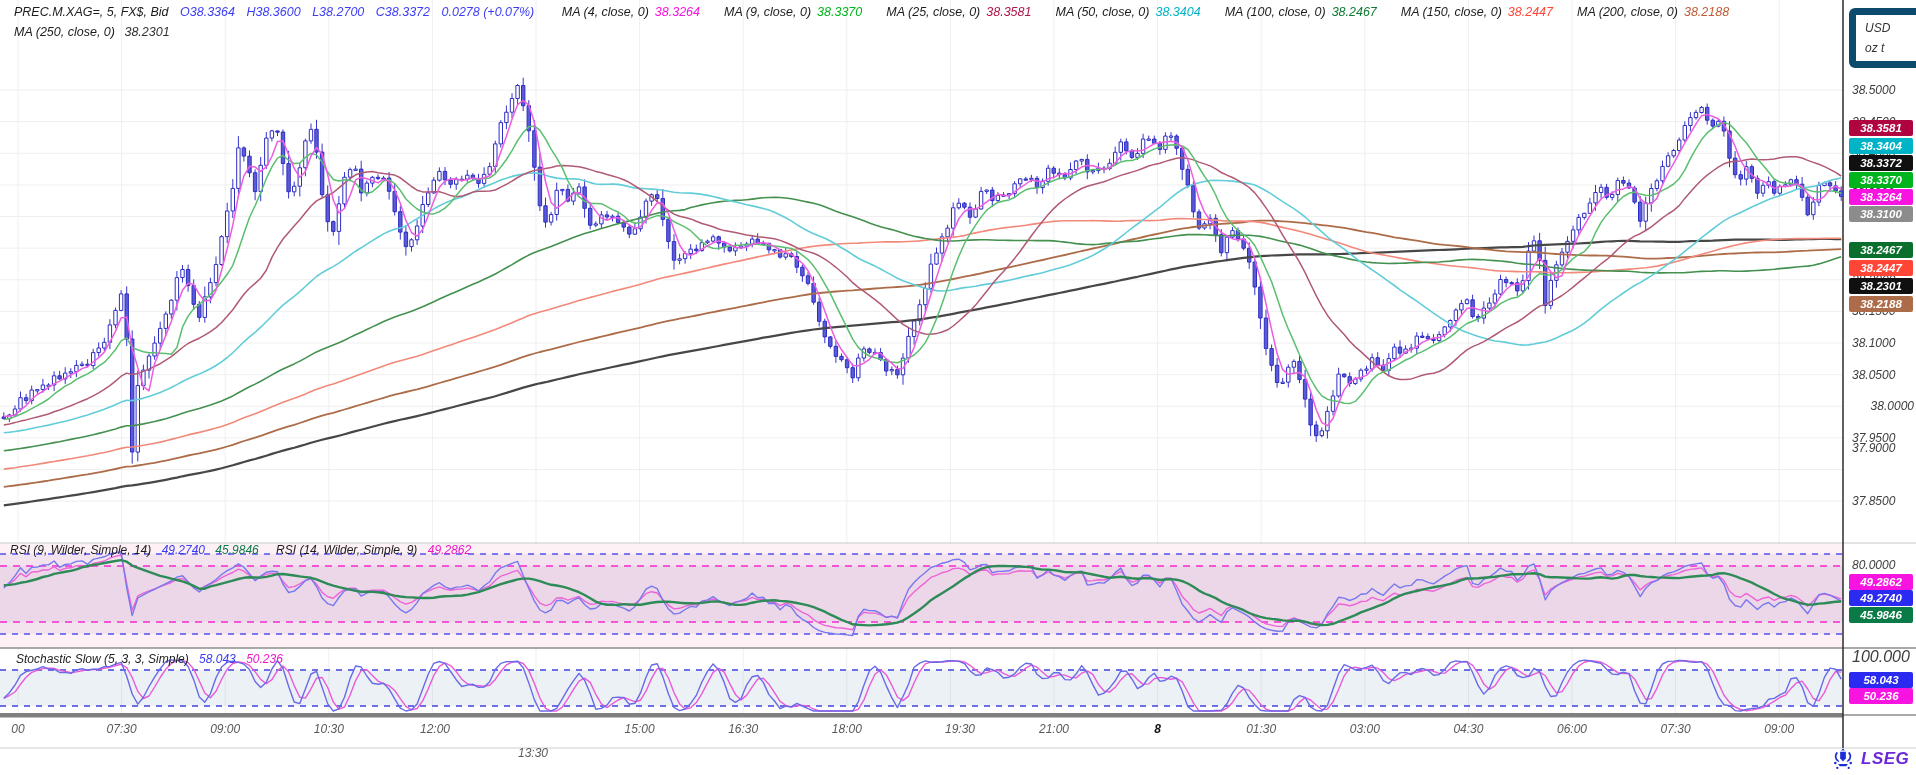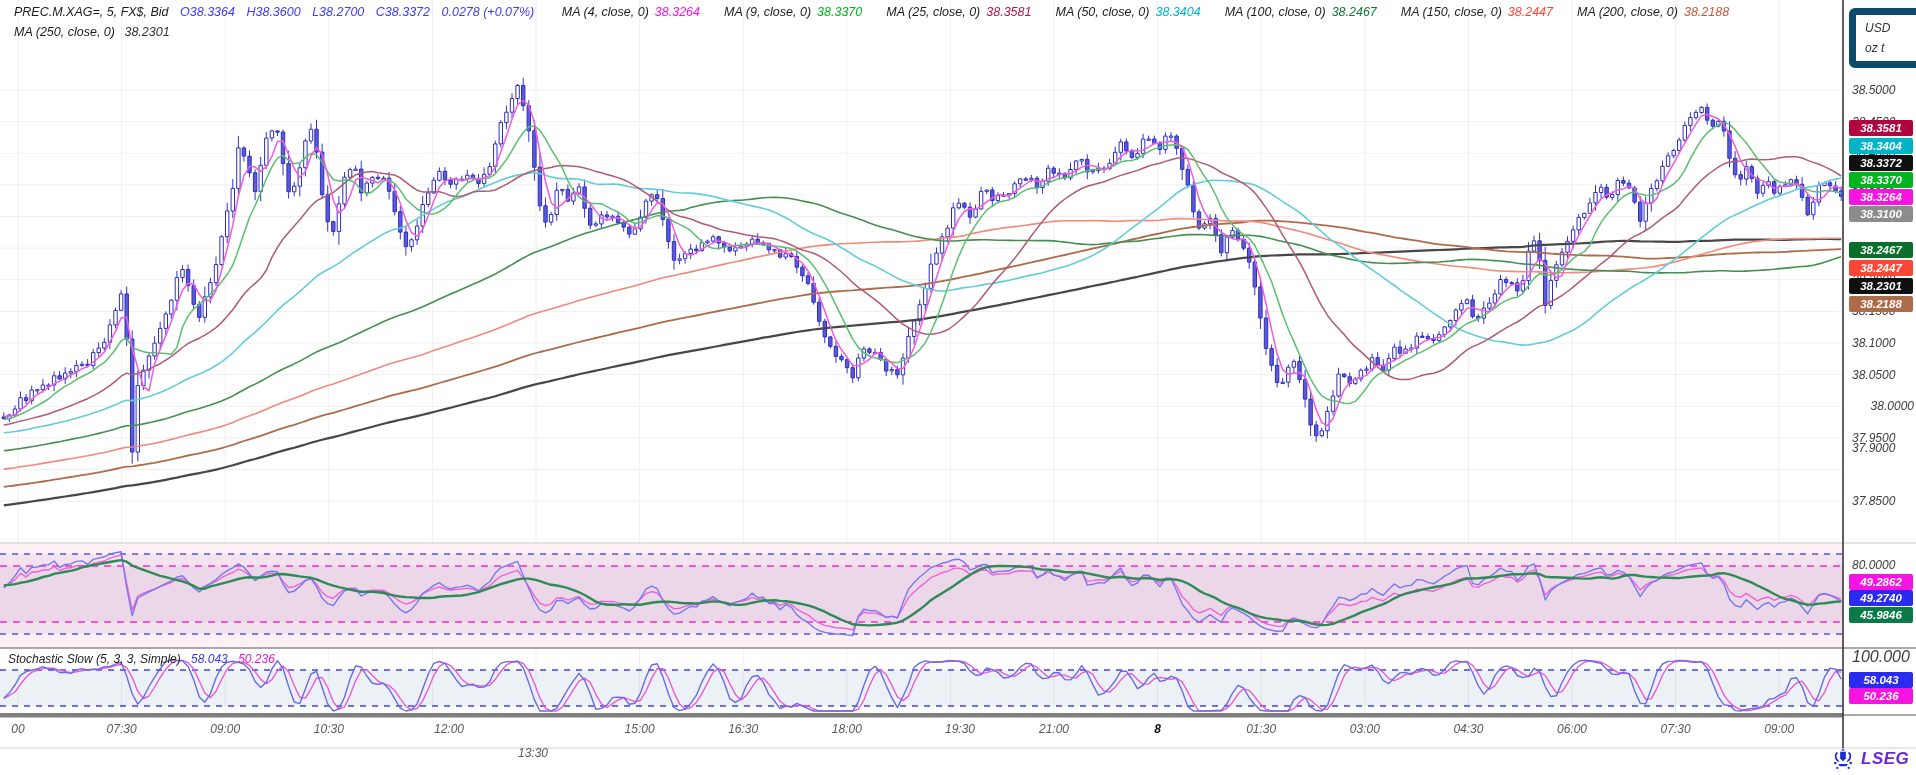--- a/index.html
+++ b/index.html
@@ -11,21 +11,21 @@
   .bluev{color:#3d3df5;margin-left:8px;}
   .ma-item{margin-left:24px;color:#1d1d1d;}
   .ma-val{margin-left:6px;font-weight:400;}
   #unit-box{left:1849px;top:8px;width:60px;height:46px;border:7px solid #0c4a6e;border-radius:6px;background:#fff;z-index:3;}
   #unit-box div{position:absolute;left:9px;font-size:12px;color:#333;}
   .tick{left:1852px;width:62px;font-size:12px;color:#3d3d3d;text-align:left;z-index:2;}
   .badge{left:1849px;width:64px;height:16px;line-height:16px;font-size:11.5px;font-weight:bold;color:#fff;text-align:center;border-radius:2px;z-index:4;}
   .tlabel{width:64px;text-align:center;font-size:12px;color:#5a5a5a;top:722px;}
   .tlabel.date{color:#111;font-weight:bold;}
   #rsi-legend{left:10px;top:543px;font-size:12px;color:#1d1d1d;}
-  #stoch-legend{left:8px;top:652px;font-size:12px;color:#1d1d1d;}
+  #stoch-legend{left:16px;top:652px;font-size:12px;color:#1d1d1d;}
   .lg-gap{margin-left:14px;}
   .v-blue{color:#3a3af0;margin-left:7px;}
   .v-green{color:#0c7a46;margin-left:7px;}
   .v-mag{color:#ee18c8;margin-left:7px;}
   #rsi-top-label{left:1852px;top:558px;font-size:12px;color:#3d3d3d;}
   #stoch-top-label{left:1852px;top:648px;font-size:16px;color:#3d3d3d;}
   #lseg{left:1830px;top:747px;z-index:3;display:flex;align-items:center;}
   #lseg-text{color:#6d28d9;font-weight:bold;font-size:17px;letter-spacing:0.5px;margin-left:5px;}
 </style>
 </head>
@@ -144,36 +144,43 @@
       <div class="txt badge" style="top: 242px; background: rgb(10, 110, 44);">38.2467</div>
       <div class="txt badge" style="top: 260px; background: rgb(255, 70, 54);">38.2447</div>
       <div class="txt badge" style="top: 278px; background: rgb(16, 16, 16);">38.2301</div>
       <div class="txt badge" style="top: 296px; background: rgb(173, 108, 73);">38.2188</div>
     </div>
   <div id="time-labels">
       <div class="txt tlabel" style="left: -14px;">00</div>
       <div class="txt tlabel" style="left: 89.6px;">07:30</div>
       <div class="txt tlabel" style="left: 193.2px;">09:00</div>
       <div class="txt tlabel" style="left: 296.8px;">10:30</div>
-      <div class="txt tlabel" style="left: 417px;">12:00</div>
+      <div class="txt tlabel" style="left: 386px; text-align: right;">12:00</div>
       <div class="txt tlabel" style="left: 501px; margin-top: 24px;">13:30</div>
       <div class="txt tlabel" style="left: 607.6px;">15:00</div>
       <div class="txt tlabel" style="left: 711.2px;">16:30</div>
       <div class="txt tlabel" style="left: 814.8px;">18:00</div>
       <div class="txt tlabel" style="left: 911px; text-align: right;">19:30</div>
       <div class="txt tlabel" style="left: 1022px;">21:00</div>
       <div class="txt tlabel date" style="left: 1125.6px;">8</div>
       <div class="txt tlabel" style="left: 1229.2px;">01:30</div>
       <div class="txt tlabel" style="left: 1332.8px;">03:00</div>
       <div class="txt tlabel" style="left: 1436.4px;">04:30</div>
       <div class="txt tlabel" style="left: 1540px;">06:00</div>
       <div class="txt tlabel" style="left: 1643.6px;">07:30</div>
       <div class="txt tlabel" style="left: 1747.2px;">09:00</div>
     </div>
 
+  <div id="rsi-legend" class="txt">
+    <span>RSI (9, Wilder, Simple, 14)</span>
+    <span class="v-blue">49.2740</span>
+    <span class="v-green">45.9846</span>
+    <span class="lg-gap">RSI (14, Wilder, Simple, 9)</span>
+    <span class="v-mag">49.2862</span>
+  </div>
   <div id="rsi-top-label" class="txt">80.0000</div>
   <div id="rsi-badges">
       <div class="txt badge" style="top: 574px; background: rgb(247, 20, 224);">49.2862</div>
       <div class="txt badge" style="top: 590px; background: rgb(42, 42, 240);">49.2740</div>
       <div class="txt badge" style="top: 607px; background: rgb(10, 122, 70);">45.9846</div>
     </div>
 
   <div id="stoch-legend" class="txt">
     <span>Stochastic Slow (5, 3, 3, Simple)</span>
     <span class="v-blue">58.043</span>

